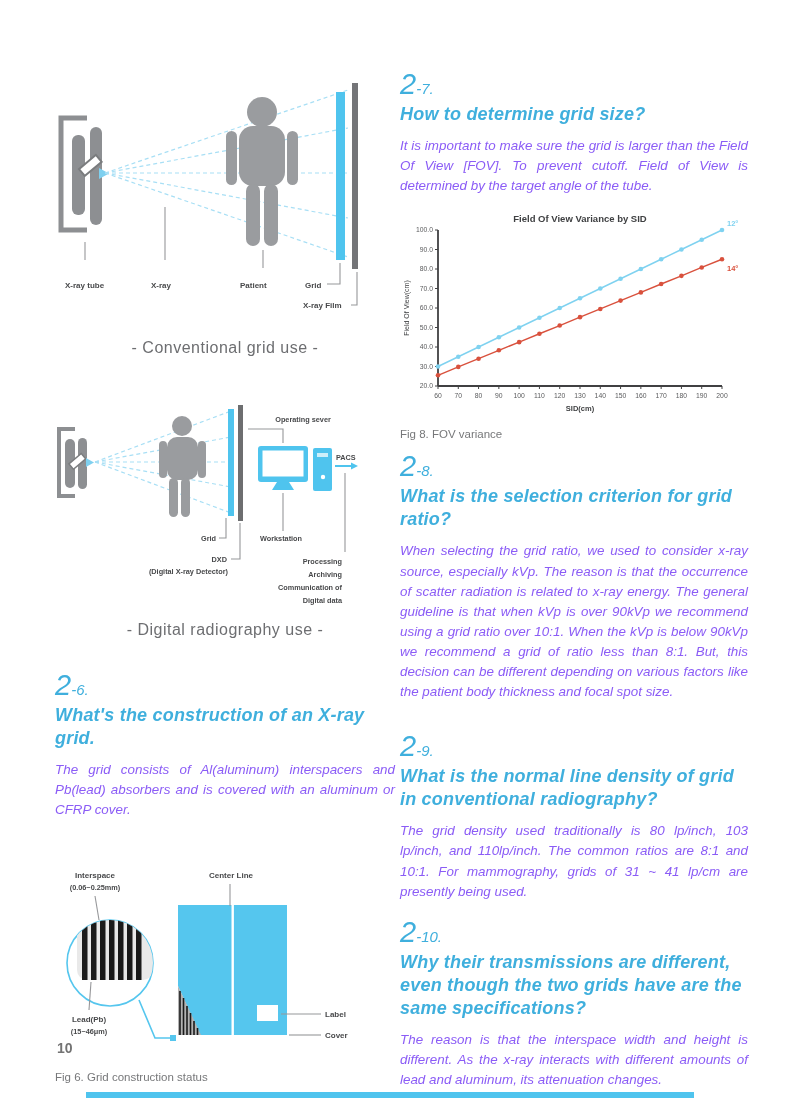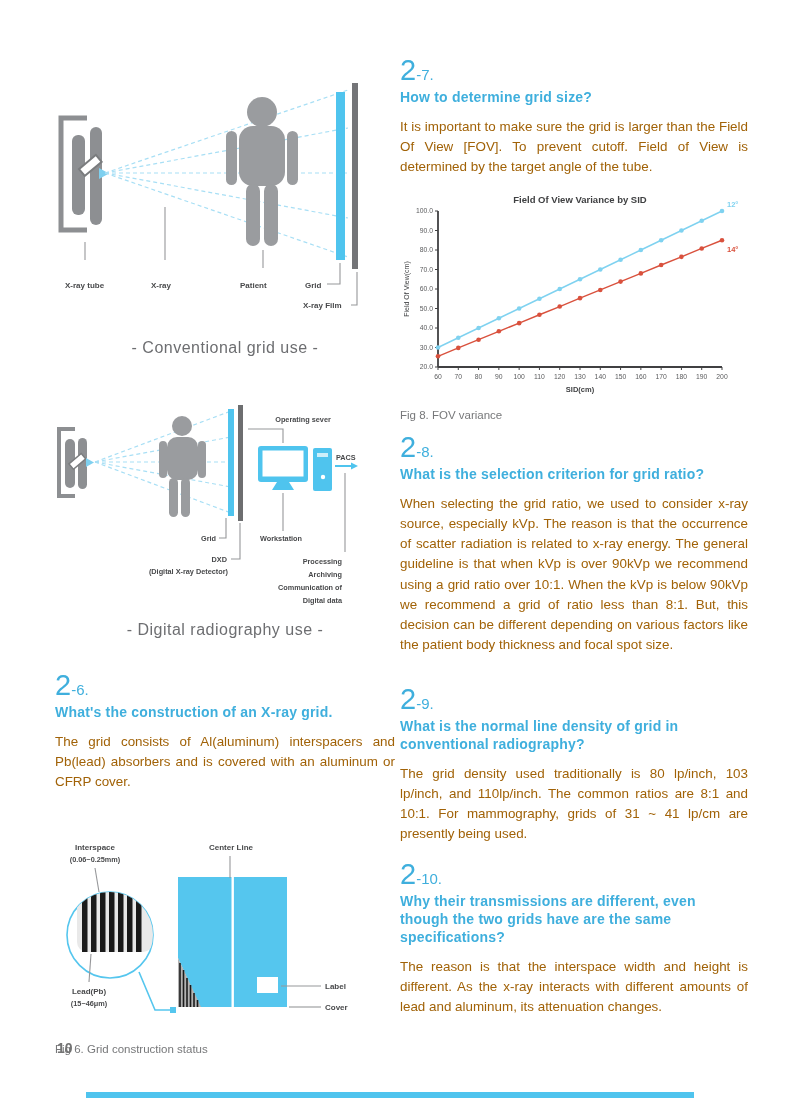--- a/index.html
+++ b/index.html
@@ -1,26 +1,26 @@
 <!DOCTYPE html>
 <html><head>
 <meta charset="utf-8">
 <style>
   html,body{margin:0;padding:0;background:#fff;}
   body{width:788px;height:1103px;position:relative;overflow:hidden;
        font-family:"Liberation Sans","DejaVu Sans",sans-serif;color:#6b6c6f;}
   .col{position:absolute;}
   #left-col{left:55px;top:80px;width:340px;}
   #right-col{left:400px;top:56px;width:348px;}
-  .section{margin:0 0 14px 0;}
+  .section{margin:14px 0 14px 0;font-style:italic;}
   .sec-num{color:#3fafdd;line-height:1;margin-bottom:4px;}
   .sec-num .big{font-size:29px;}
   .sec-num .small{font-size:15px;}
-  .sec-title{color:#3fafdd;font-weight:bold;font-size:14px;line-height:1.28;margin:2px 0 10px 0;letter-spacing:.2px;}
-  .sec-body{font-size:13.4px;line-height:1.5;text-align:justify;color:#a16207;}
+  .sec-title{color:#3fafdd;font-weight:bold;font-size:18px;line-height:1.28;margin:2px 0 10px 0;letter-spacing:.2px;}
+  .sec-body{font-size:13.4px;line-height:1.5;text-align:justify;color:#8b5cf6;}
   .fig-caption{font-size:11.5px;color:#77787a;text-align:left;}
   .diagram-caption{font-size:16px;color:#6d6e71;text-align:center;letter-spacing:.5px;}
   svg text{font-family:"Liberation Sans","DejaVu Sans",sans-serif;}
   .dlabel{font-size:8px;font-weight:bold;fill:#48494b;}
   .dlabel-sm{font-size:7.3px;font-weight:bold;fill:#48494b;}
   #page-number{position:absolute;left:57px;top:1040px;font-size:14px;font-weight:bold;color:#737373;}
   #footer-bar{position:absolute;left:86px;top:1092px;width:608px;height:6px;background:#4fc4ee;}
   .leader{stroke:#96979a;stroke-width:1.1;fill:none;}
   .ray{stroke:#a8dff5;stroke-width:1.2;stroke-dasharray:4 3;fill:none;}
   .gray-part{fill:#8d8f92;}

